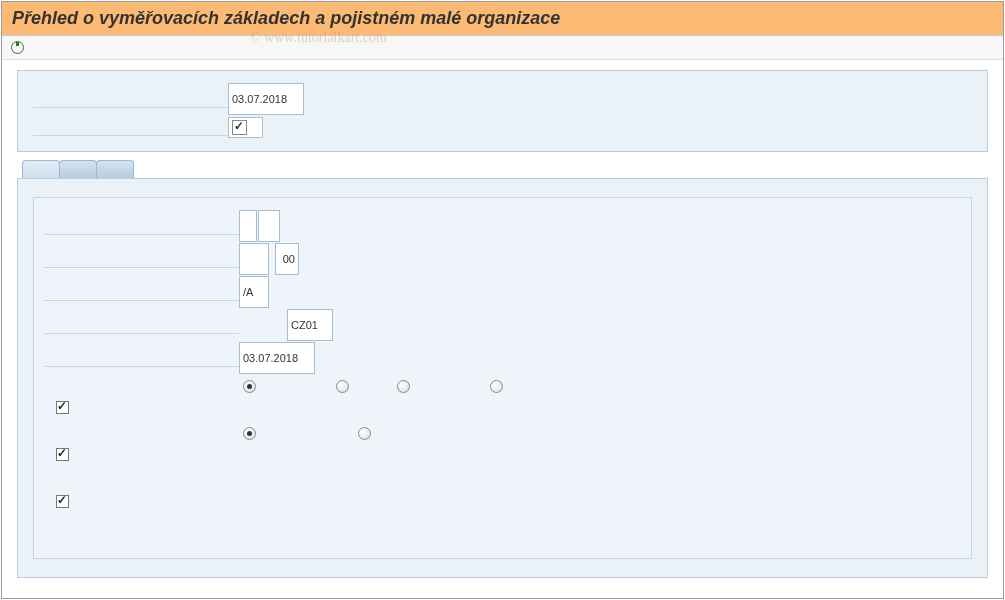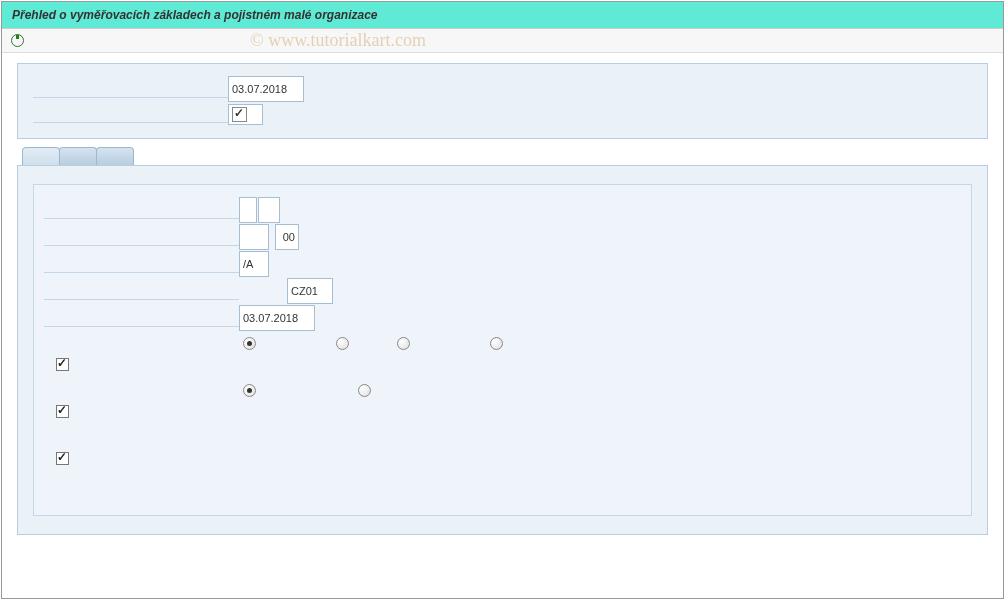--- a/index.html
+++ b/index.html
@@ -6,24 +6,24 @@
     body {
       font-family: Arial, sans-serif;
       font-size: 11px;
       background: #fff;
       width: 1005px;
       height: 600px;
       position: relative;
       overflow: hidden;
     }
     .title-bar {
-      background: #5eead4;
+      background: #fdba74;
       border-bottom: 1px solid #ccc;
       padding: 6px 10px;
-      font-size: 12px;
+      font-size: 18px;
       font-weight: bold;
       font-style: italic;
       color: #333;
     }
     .toolbar {
       background: #f7f7f7;
       border-bottom: 1px solid #ddd;
       padding: 3px 8px;
       height: 24px;
       display: flex;
@@ -51,21 +51,21 @@
       width: 3px;
       height: 4px;
       background: #2a7a2a;
       top: 2px;
       left: 6px;
     }
     .watermark {
       position: absolute;
       top: 30px;
       left: 250px;
-      font-size: 18px;
+      font-size: 14px;
       color: rgba(200,150,80,0.4);
       font-family: Georgia, serif;
       z-index: 100;
       pointer-events: none;
     }
     .content-area {
       padding: 10px 15px;
     }
     .panel-top {
       background: #eaf1f7;
@@ -81,21 +81,21 @@
     }
     .field-underline {
       border-bottom: 1px solid #c5d6e6;
       height: 18px;
       width: 195px;
       display: inline-block;
     }
     .field-input {
       border: 1px solid #a7bdd1;
       background: #fff;
-      height: 26px;
+      height: 32px;
       padding: 8px 3px;
       font-size: 11px;
       color: #333;
     }
     .field-input.dark {
       background: #e8ddc7;
     }
     .checkbox-box {
       display: inline-block;
       width: 15px;

